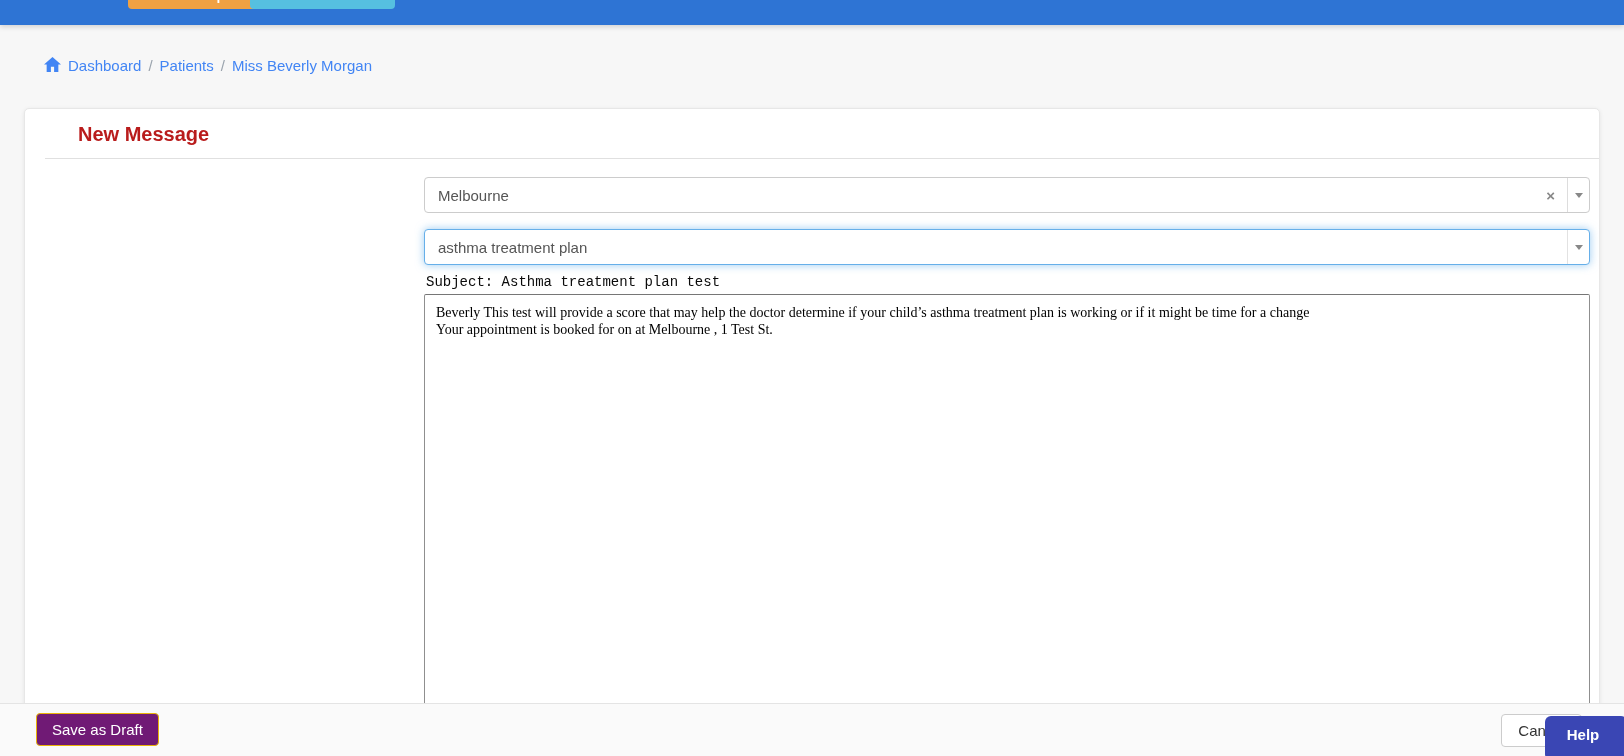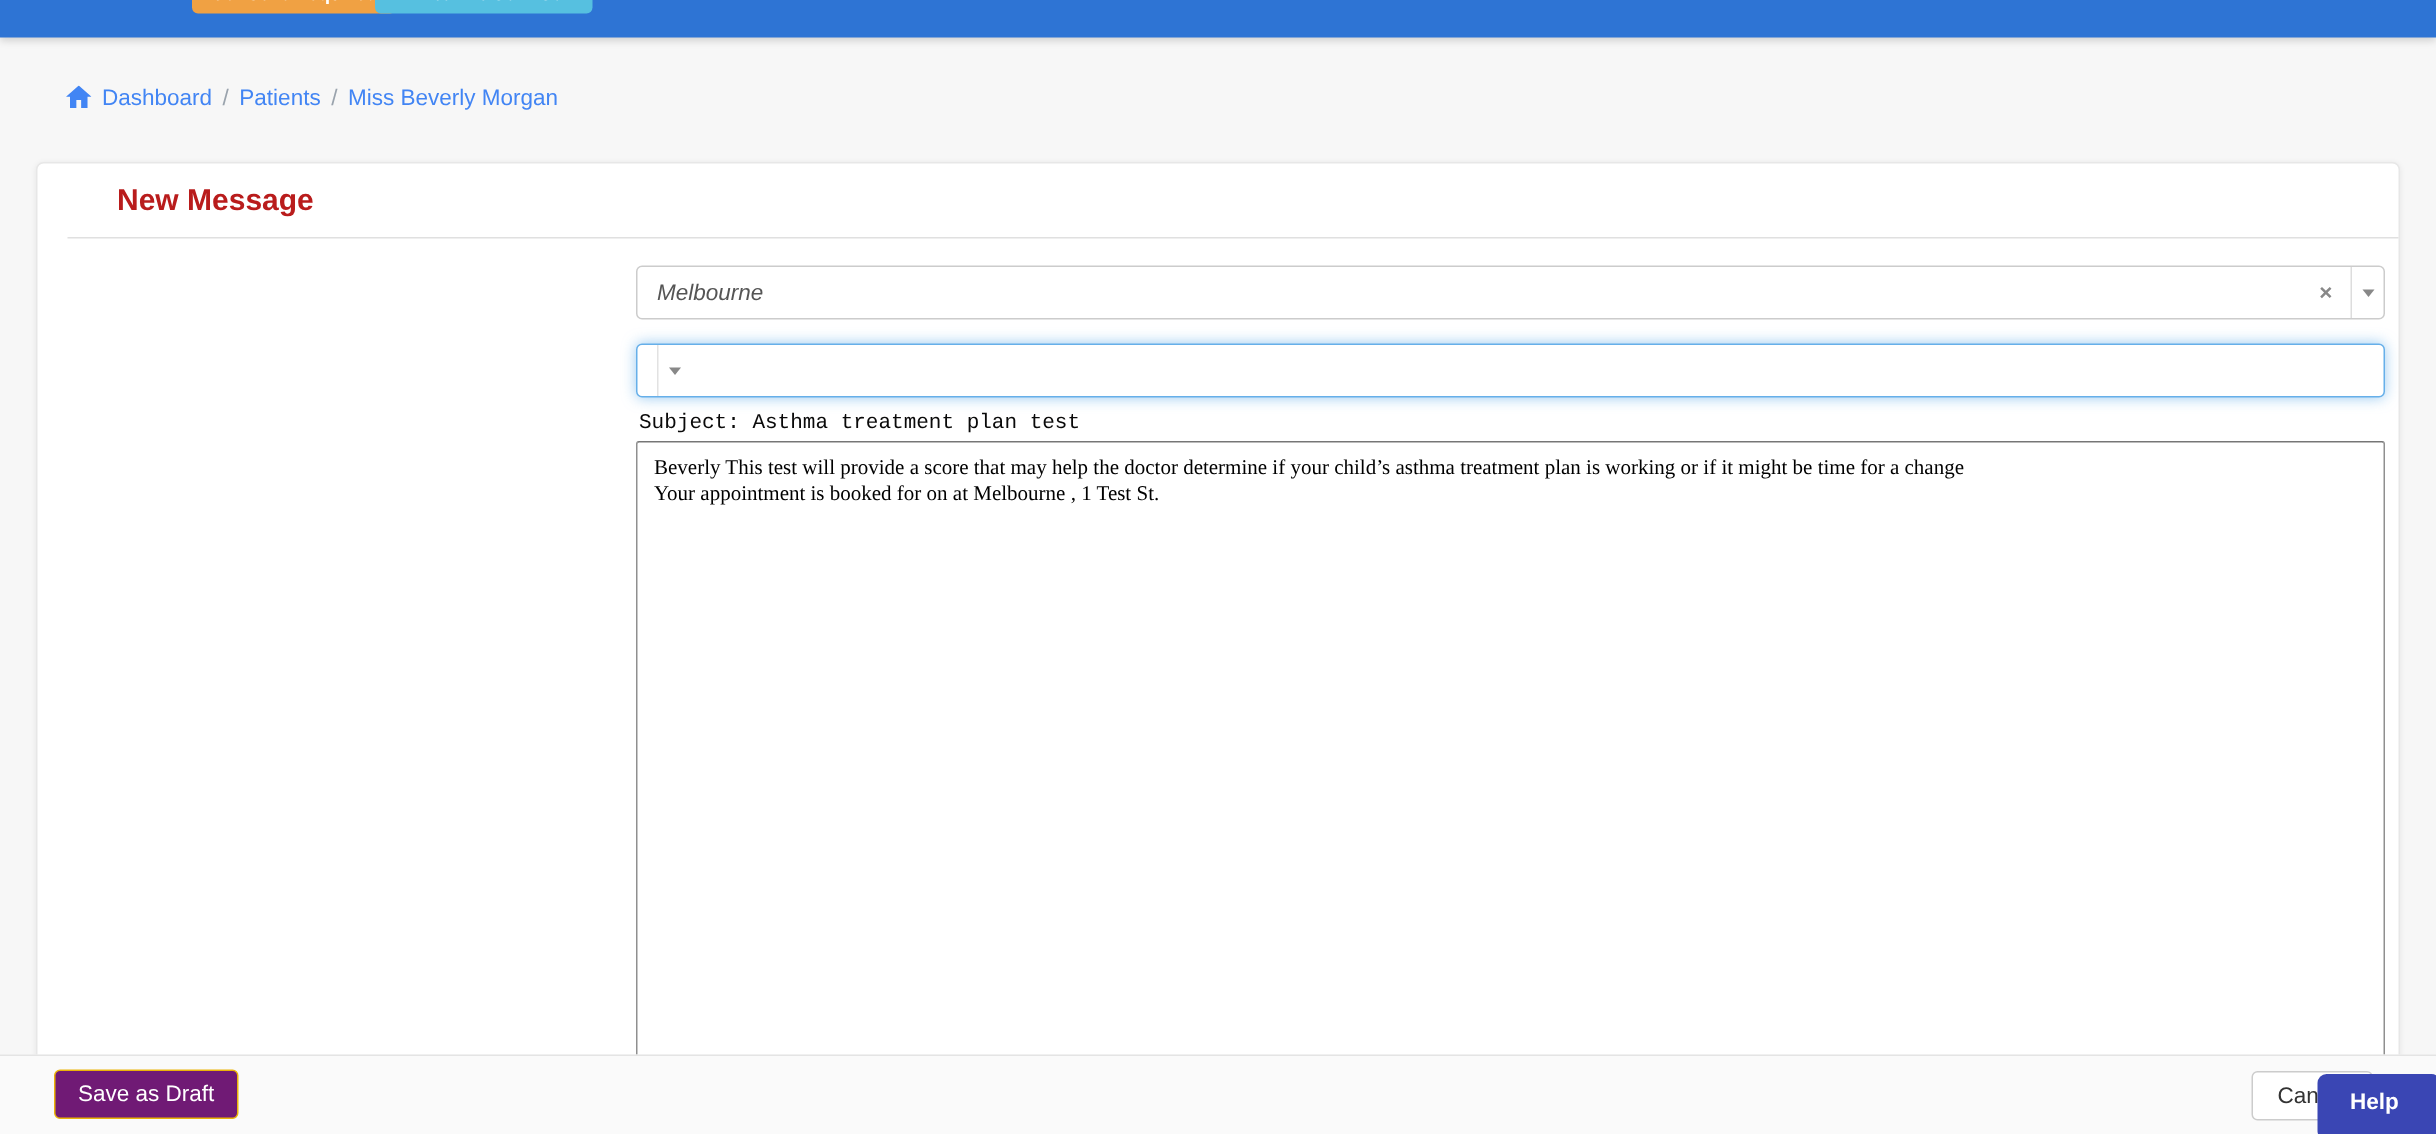--- a/index.html
+++ b/index.html
@@ -67,21 +67,21 @@
     position:absolute; left:399px; width:1166px; height:36px;
     background:#fff; border:1px solid #ccc; border-radius:4px;
     font-size:15px; color:#555;
     display:flex; align-items:center;
     padding-left:13px;
     cursor:pointer;
   }
   .sel-location { top:68px; }
   .sel-msgtype  { top:120px; border-color:#66afe9;
                   box-shadow:0 0 9px rgba(102,175,233,.65); }
-  .sel-value { flex:1;font-style:italic; }
+  .sel-value { flex:1; }
   .sel-clear {
     font-weight:bold; color:#888; font-size:15px;
     padding:0 12px; cursor:pointer;
   }
   .sel-arrow-box {
     width:22px; height:100%;
     border-left:1px solid #ddd;
     display:flex; align-items:center; justify-content:center;
     cursor:pointer;
   }
@@ -162,20 +162,21 @@
 
   <div class="select-box sel-location">
     <span class="sel-value">Melbourne</span>
     <span class="sel-clear">×</span>
     <span class="sel-arrow-box">
       <span class="arrow-down"></span>
     </span>
   </div>
 
   <div class="select-box sel-msgtype">
+    <span class="sel-value">asthma treatment plan</span>
     <span class="sel-arrow-box">
       <span class="arrow-down"></span>
     </span>
   </div>
 
   <div class="subject-line">Subject: Asthma treatment plan test</div>
 
   <textarea class="body-textarea" spellcheck="false" style="">Beverly This test will provide a score that may help the doctor determine if your child’s asthma treatment plan is working or if it might be time for a change
 Your appointment is booked for on at Melbourne , 1 Test St.</textarea>
 </section>

